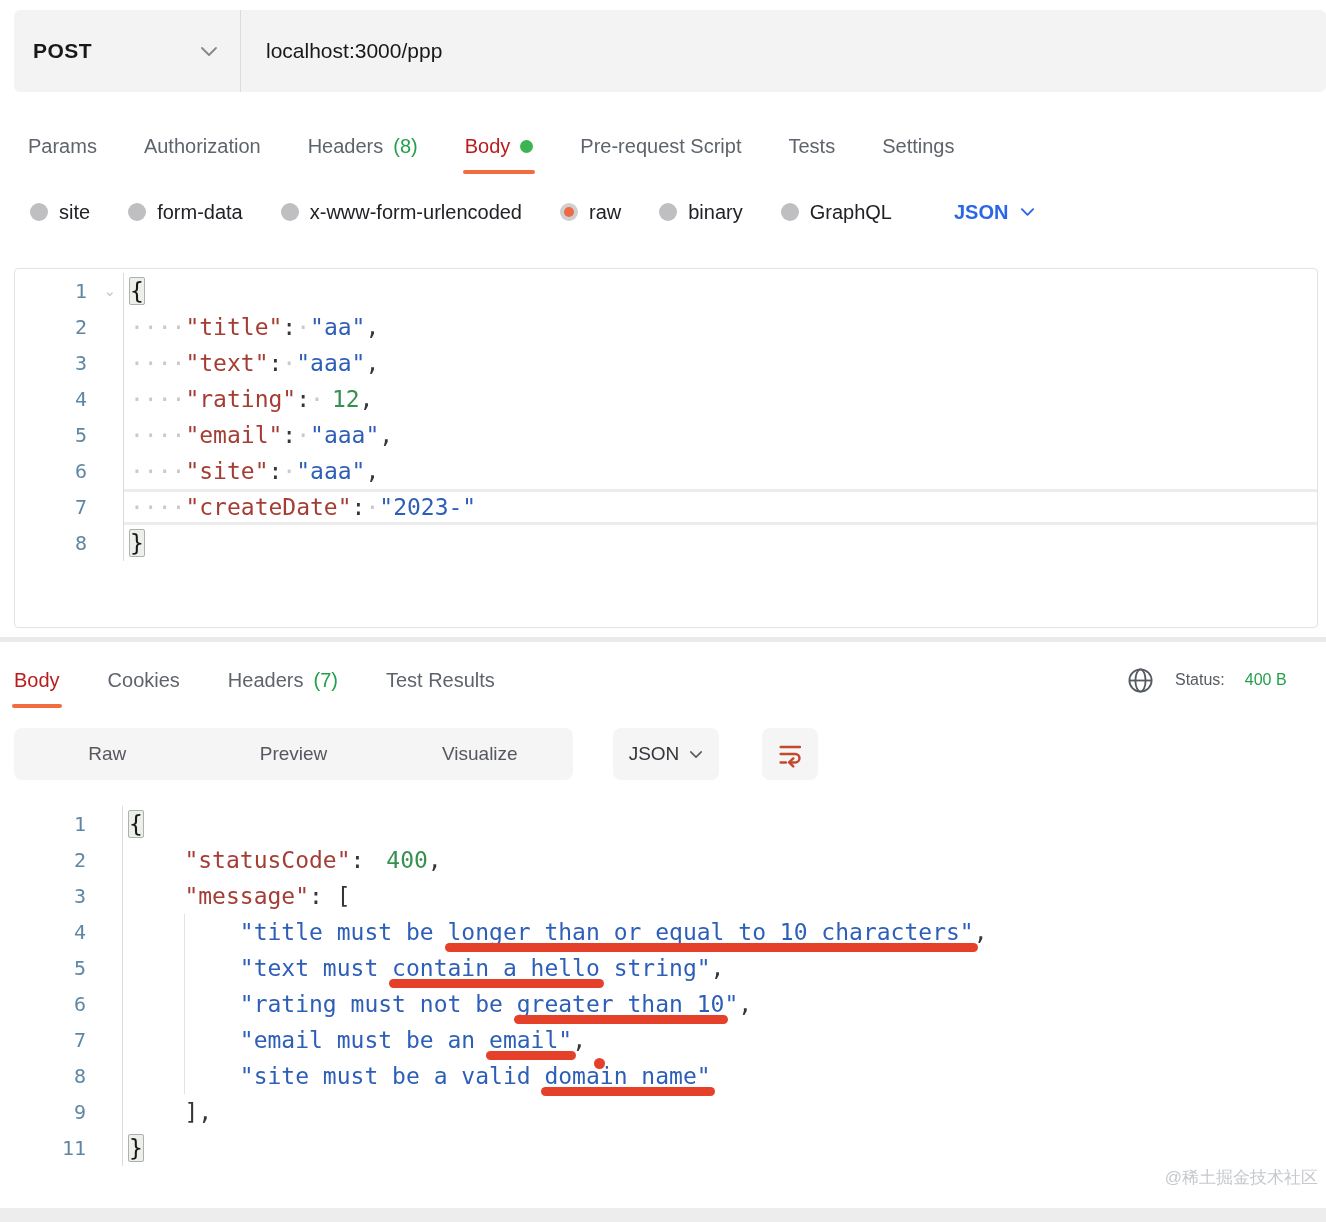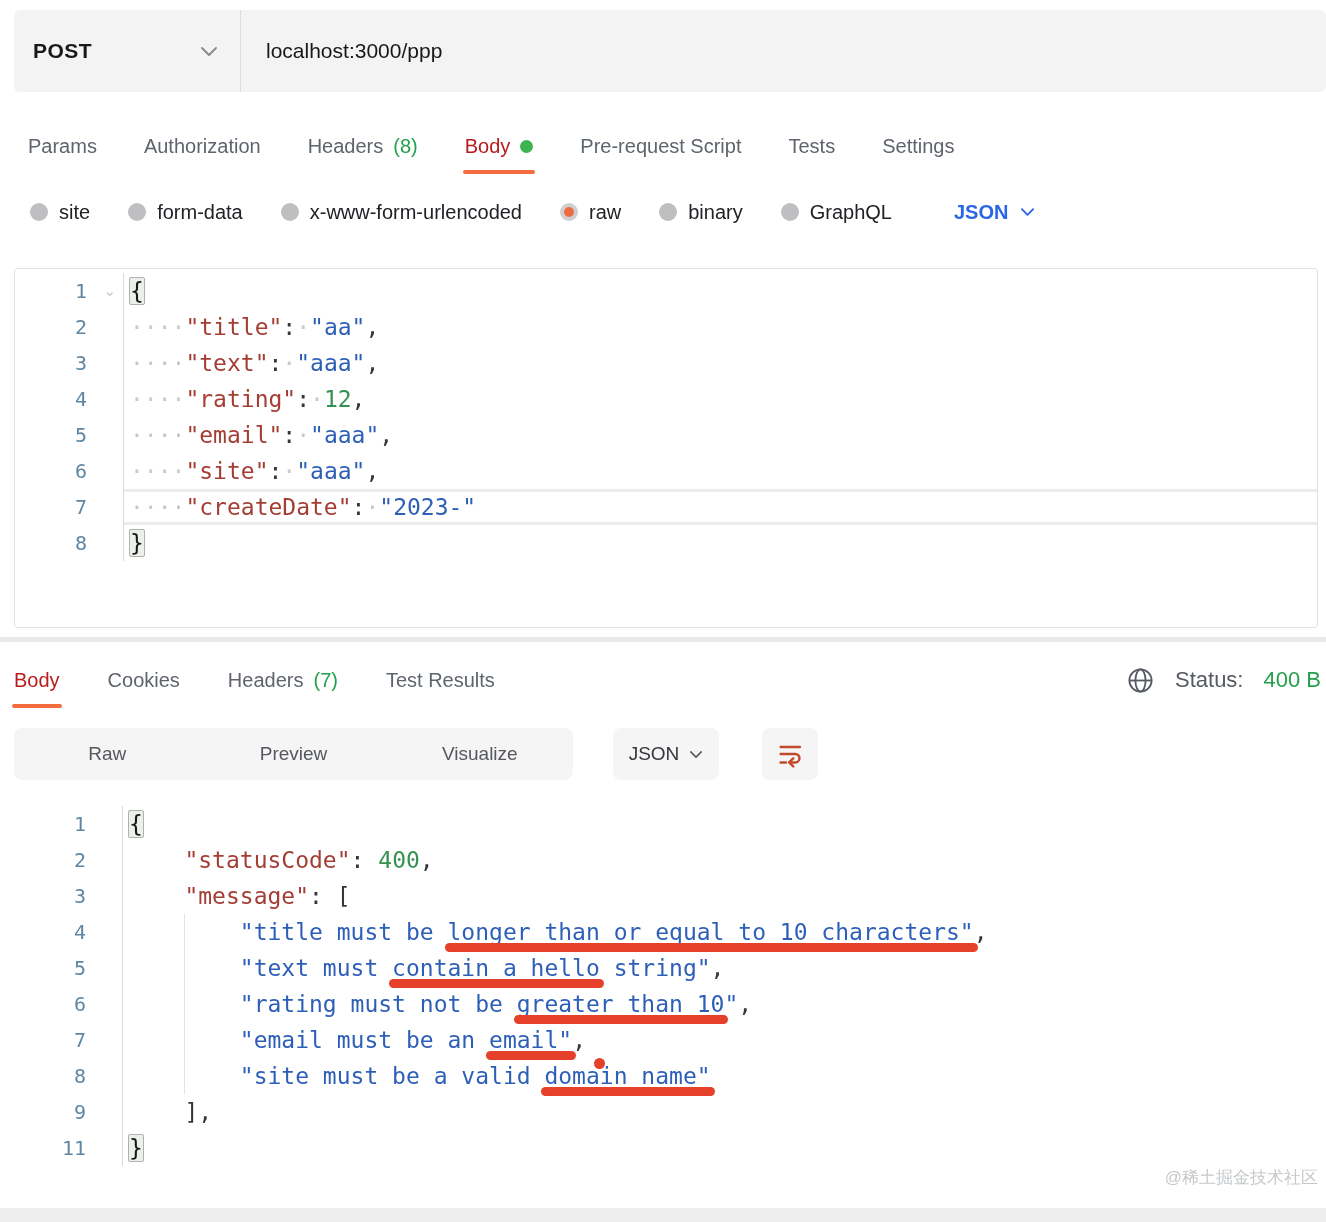--- a/index.html
+++ b/index.html
@@ -45,31 +45,31 @@
   .editor{font-family:"DejaVu Sans Mono",monospace;font-size:23px;}
   #req-editor{position:absolute;left:14px;top:268px;width:1304px;height:360px;border:1px solid #e2e2e3;border-radius:4px;padding-top:4px;overflow:hidden;background:#fff;}
   #resp-editor{position:absolute;left:14px;top:800px;width:1312px;padding-top:6px;}
   .cm-row{display:flex;height:36px;line-height:36px;white-space:pre;}
   .cm-gutter{flex:0 0 109px;text-align:right;padding-right:36px;border-right:1px solid #dbdbdc;color:#5f87a3;font-size:20px;position:relative;}
   .cm-fold{position:absolute;right:7px;top:0;color:#c2c4c6;font-size:15px;font-family:"Liberation Sans",sans-serif;}
   .cm-code{flex:1;padding-left:6px;position:relative;}
   .cm-row.active .cm-code{box-shadow:inset 0 3px 0 0 #ececec, inset 0 -3px 0 0 #ececec;}
   .t-k{color:#a43e35;}
   .t-s{color:#2d5fb8;}
-  .t-n{color:#359150;}
+  .t-n{color:#359150;margin-left:8px;}
   .t-p{color:#33373d;}
   .t-d{color:#c9c9cb;}
   .t-b{background:#edefeb;border:1px solid #aeb2ac;border-radius:2px;color:#17181a;margin:0 -1px;}
   .cm-guide{position:absolute;left:61px;top:0;bottom:0;border-left:1px solid #e3e3e4;}
   .redline{position:relative;}
   .redline::after{content:"";position:absolute;left:-3px;right:-4px;bottom:-7px;height:9px;border-radius:5px;background:var(--red);}
   .rdot::before{content:"";position:absolute;width:11px;height:11px;border-radius:50%;background:var(--red);top:-5px;left:30%;}
   
   .divider{position:absolute;left:0;top:637px;width:1326px;height:5px;background:#eaeaeb;}
-  .resp-meta{position:absolute;left:1126px;top:652px;height:56px;display:flex;align-items:center;gap:20px;white-space:nowrap;font-size:22px;color:#565b61;}
+  .resp-meta{position:absolute;left:1126px;top:652px;height:56px;display:flex;align-items:center;gap:20px;white-space:nowrap;font-size:16px;color:#565b61;}
   .status-val{color:var(--green);}
   
   .seg{position:absolute;left:14px;top:728px;width:559px;height:52px;background:#f5f5f6;border-radius:8px;display:flex;align-items:stretch;font-size:19px;color:#55585e;}
   .seg .view{display:flex;align-items:center;justify-content:center;flex:1;cursor:pointer;}
   .seg .view.active{flex:0 0 126px;background:#e7e7e8;border-radius:8px;color:#26282b;}
   .fmt{position:absolute;left:613px;top:728px;width:106px;height:52px;background:#f5f5f6;border-radius:8px;display:flex;align-items:center;justify-content:center;gap:10px;font-size:19px;color:#33363b;cursor:pointer;}
   .wrapbtn{position:absolute;left:762px;top:728px;width:56px;height:52px;background:#f5f5f6;border-radius:8px;display:flex;align-items:center;justify-content:center;cursor:pointer;}
   
   .watermark{position:absolute;right:8px;top:1166px;font-size:17px;color:#c6c9cc;}
   .bottom-band{position:absolute;left:0;top:1208px;width:1326px;height:14px;background:#ededee;}

